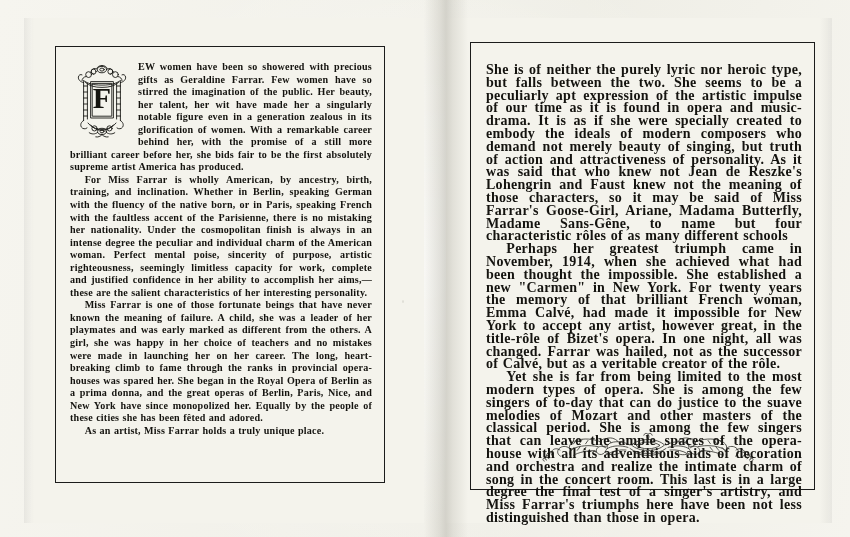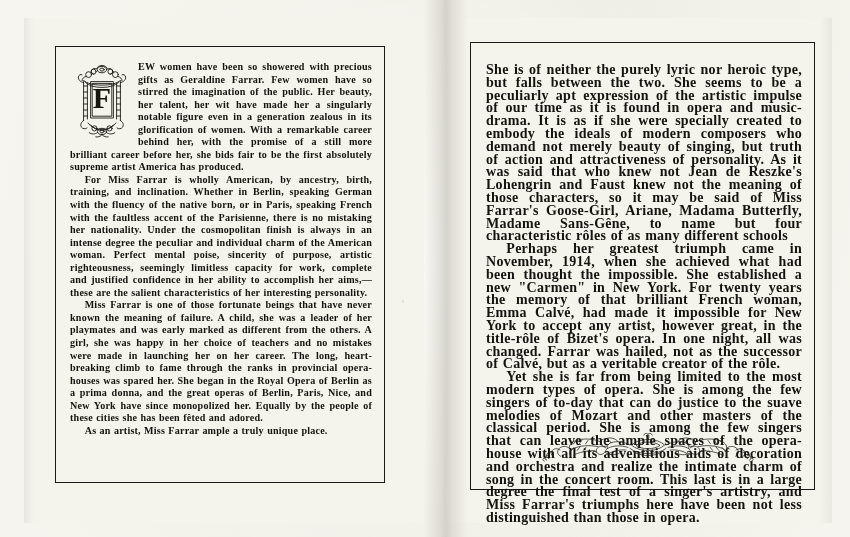--- a/index.html
+++ b/index.html
@@ -208,21 +208,21 @@
           <path d="M36.4 70.5c2.6 1.9 6 2 8.4.2"></path>
           <path d="M32 72.6c-1.6 1.9-4 2.8-6.2 2.3"></path>
           <path d="M32 72.6c1.6 1.9 4 2.8 6.2 2.3"></path>
         </g>
         <text x="32" y="46.4" text-anchor="middle" font-family="'Liberation Serif','DejaVu Serif',serif" font-size="30" font-weight="700" fill="#15140f">F</text>
       </svg>
         </span><span>EW women have been so showered with precious gifts as Geraldine Farrar. Few women have so stirred the imagination of the public. Her beauty, her talent, her wit have made her a singularly notable figure even in a generation zealous in its glorification of women. With a remarkable career behind her, with the promise of a still more brilliant career before her, she bids fair to be the first absolutely supreme artist America has produced.</span></p>
 
     <p>For Miss Farrar is wholly American, by ancestry, birth, training, and inclination. Whether in Berlin, speaking German with the fluency of the native born, or in Paris, speaking French with the faultless accent of the Parisienne, there is no mistaking her nationality. Under the cosmopolitan finish is always in an intense degree the peculiar and individual charm of the American woman. Perfect mental poise, sincerity of purpose, artistic righteousness, seemingly limitless capacity for work, complete and justified confidence in her ability to accomplish her aims,—these are the salient characteristics of her interesting personality.</p>
     <p>Miss Farrar is one of those fortunate beings that have never known the meaning of failure. A child, she was a leader of her playmates and was early marked as different from the others. A girl, she was happy in her choice of teachers and no mistakes were made in launching her on her career. The long, heart-breaking climb to fame through the ranks in provincial opera-houses was spared her. She began in the Royal Opera of Berlin as a prima donna, and the great operas of Berlin, Paris, Nice, and New York have since monopolized her. Equally by the people of these cities she has been fêted and adored.</p>
-    <p>As an artist, Miss Farrar ample a truly unique place.</p>
+    <p>As an artist, Miss Farrar holds a truly unique place.</p>
   </div>
 
   <div class="frame frame-right"></div>
 
   <div class="col col-right">
     <p class="no-indent">She is of neither the purely lyric nor heroic type, but falls between the two. She seems to be a peculiarly apt expression of the artistic impulse of our time as it is found in opera and music-drama. It is as if she were specially created to embody the ideals of modern composers who demand not merely beauty of singing, but truth of action and attractiveness of personality. As it was said that who knew not Jean de Reszke's Lohengrin and Faust knew not the meaning of those characters, so it may be said of Miss Farrar's Goose-Girl, Ariane, Madama Butterfly, Madame Sans-Gêne, to name but four characteristic rôles of as many different schools</p>
     <p>Perhaps her greatest triumph came in November, 1914, when she achieved what had been thought the impossible. She established a new "Carmen" in New York. For twenty years the memory of that brilliant French woman, Emma Calvé, had made it impossible for New York to accept any artist, however great, in the title-rôle of Bizet's opera. In one night, all was changed. Farrar was hailed, not as the successor of Calvé, but as a veritable creator of the rôle.</p>
     <p>Yet she is far from being limited to the most modern types of opera. She is among the few singers of to-day that can do justice to the suave melodies of Mozart and other masters of the classical period. She is among the few singers that can leave the ample spaces of the opera-house with all its adventitious aids of decoration and orchestra and realize the intimate charm of song in the concert room. This last is in a large degree the final test of a singer's artistry, and Miss Farrar's triumphs here have been not less distinguished than those in opera.</p>
   </div>
 

